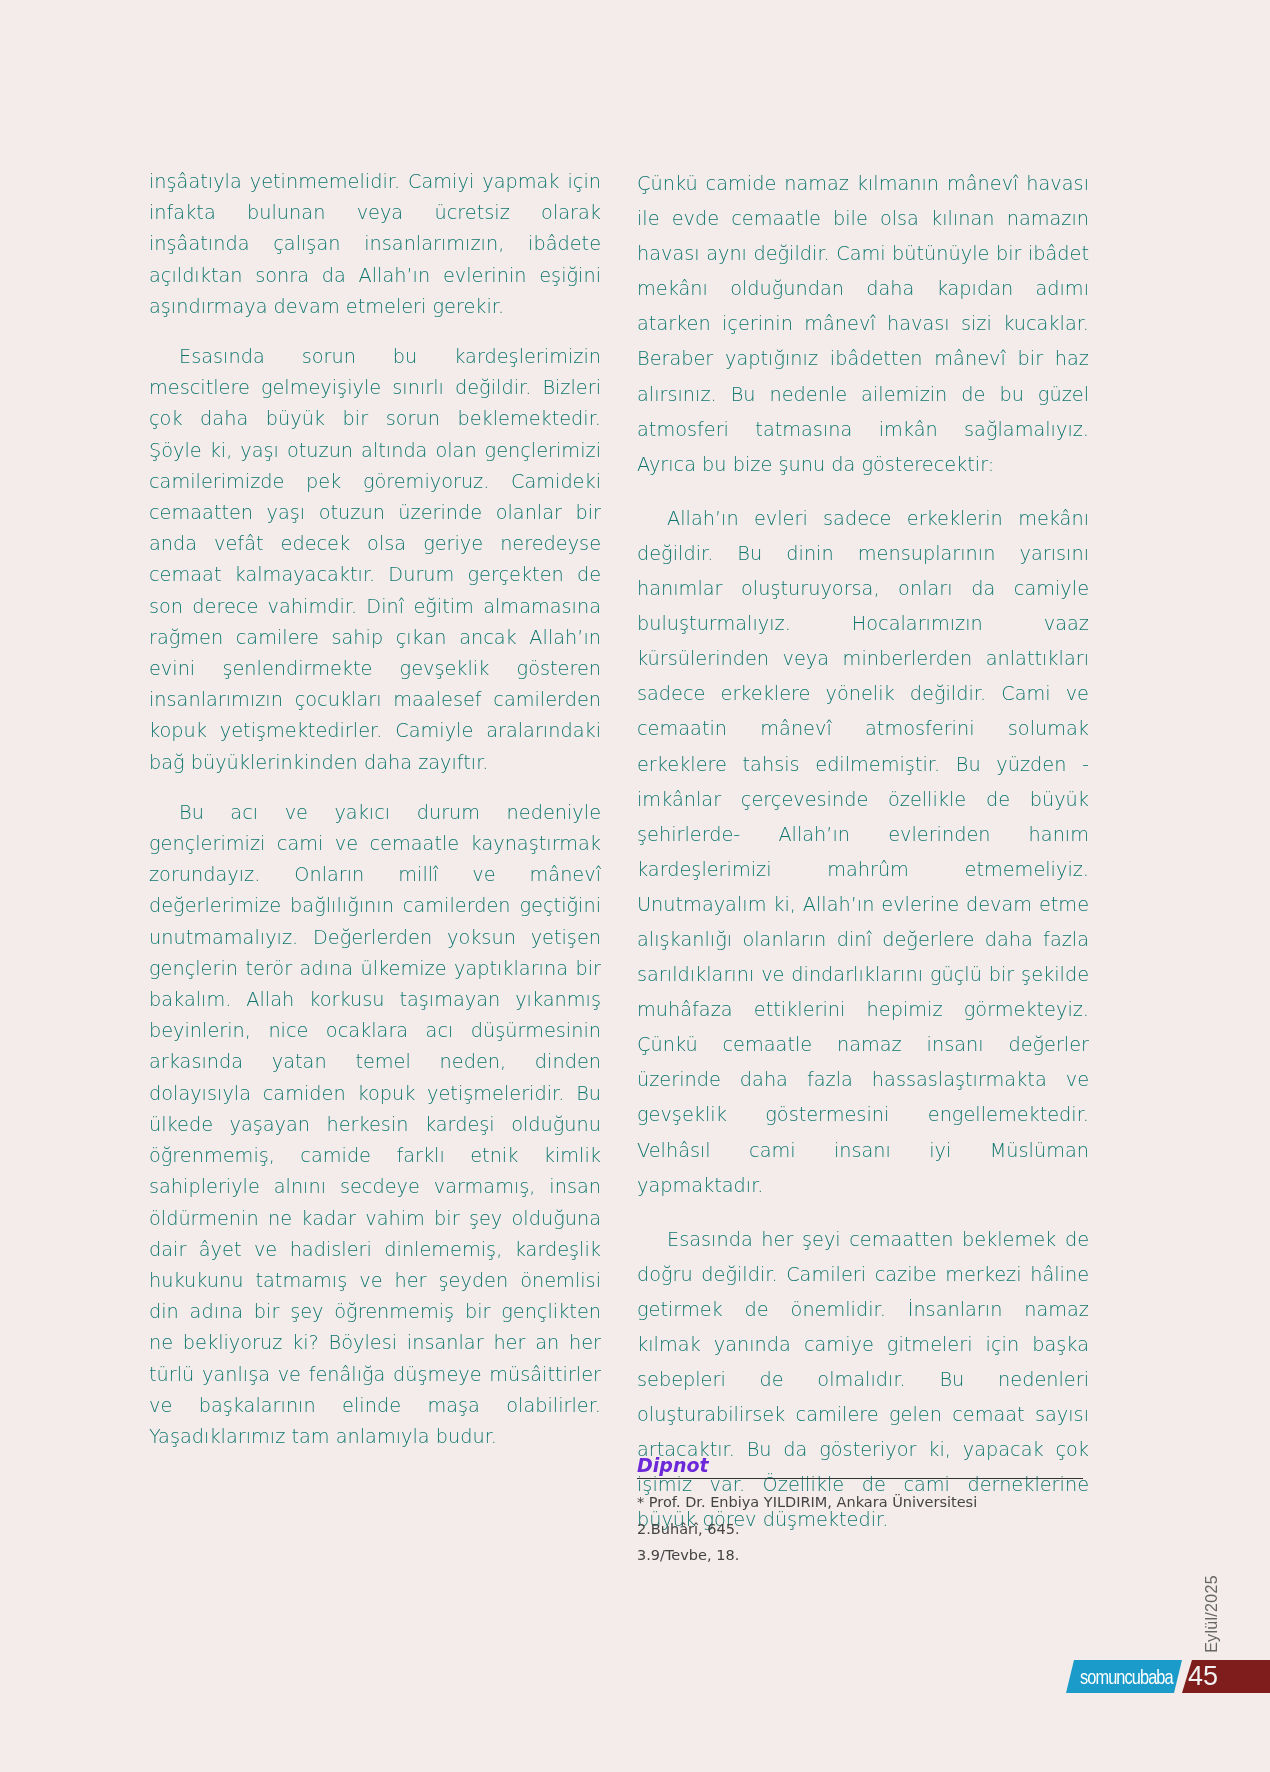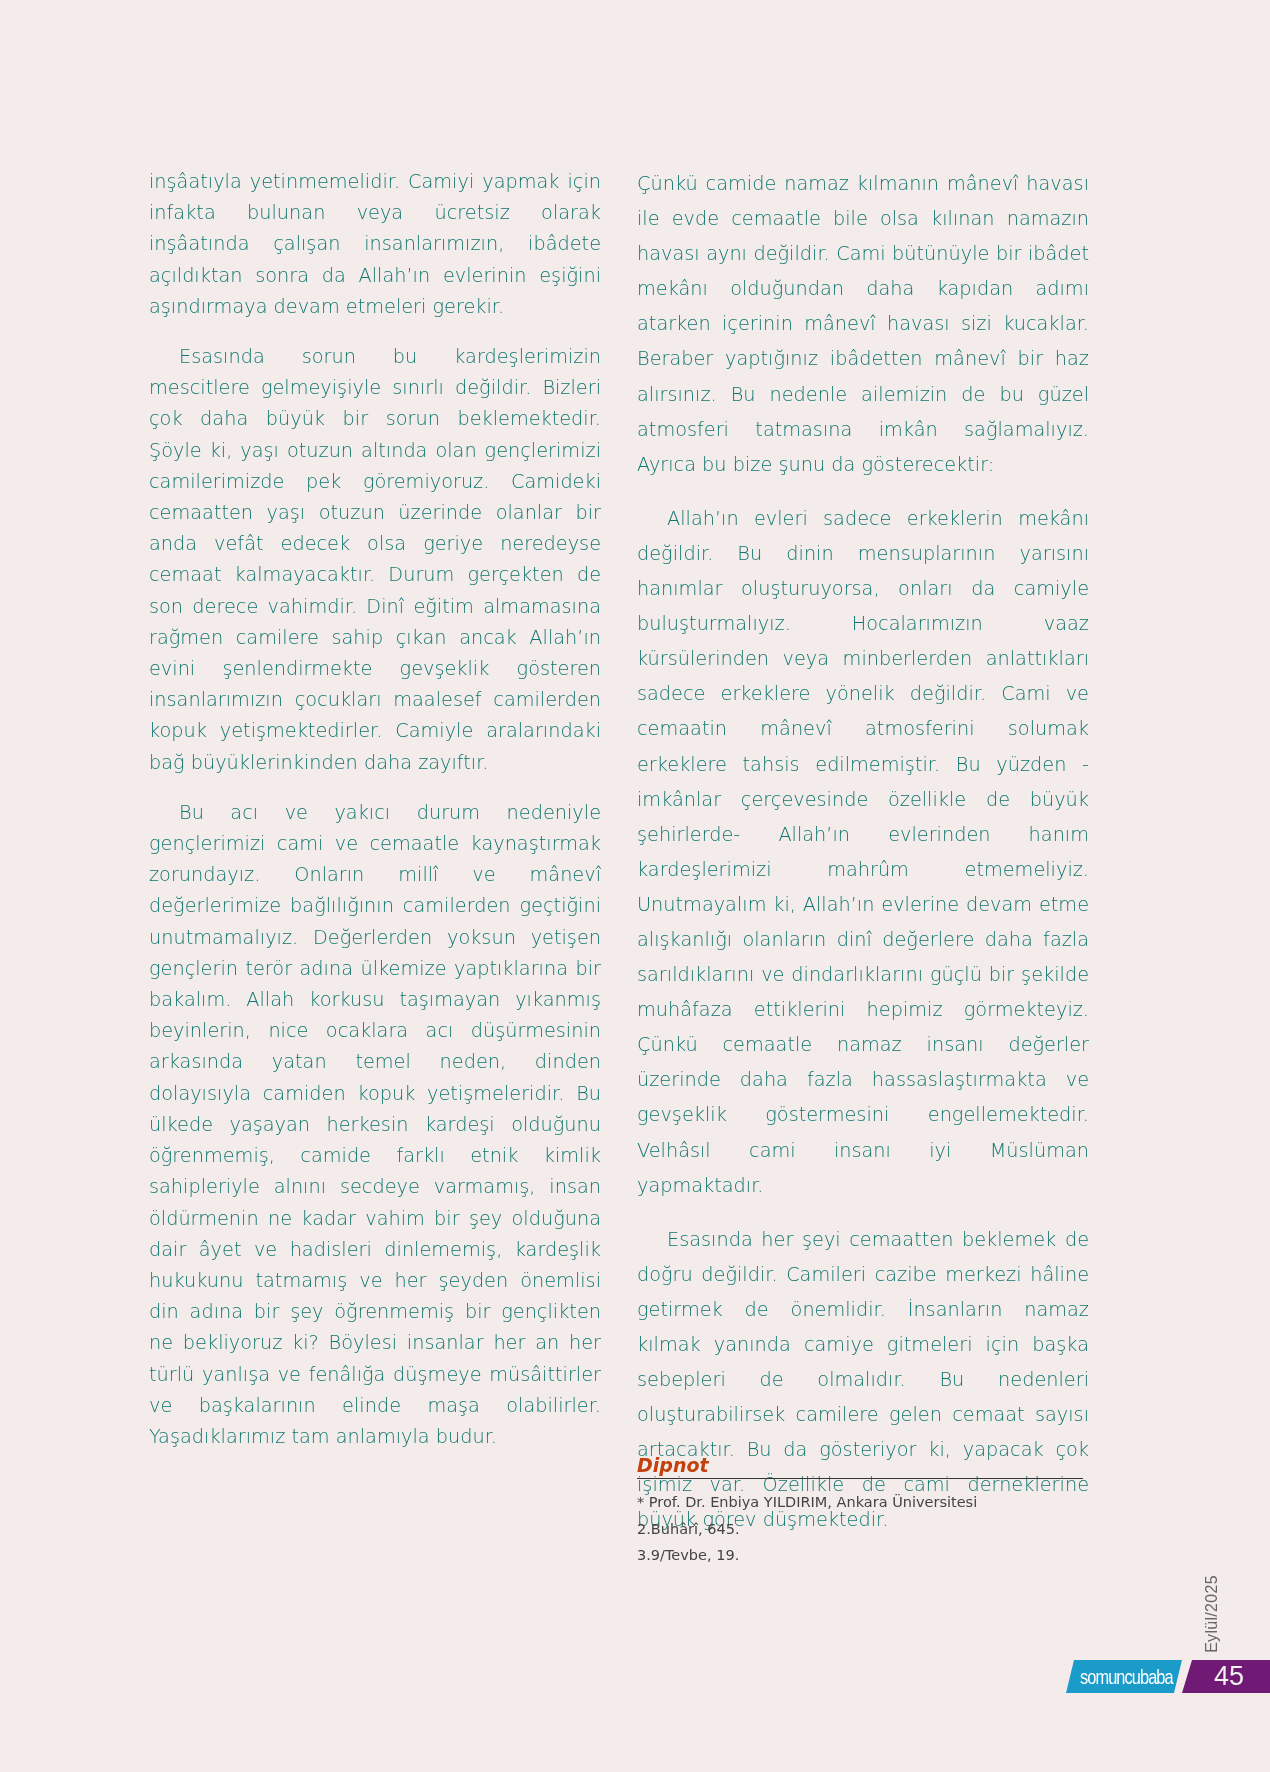--- a/index.html
+++ b/index.html
@@ -52,21 +52,21 @@
       position: absolute;
       left: 637px;
       top: 1454px;
       width: 446px;
     }
     .footnote-title {
       font-family: "DejaVu Sans", sans-serif;
       font-weight: bold;
       font-style: italic;
       font-size: 19px;
-      color: #c2410c;
+      color: #6d28d9;
       padding-bottom: 2px;
       border-bottom: 1.5px solid #333;
       margin-bottom: 10px;
     }
     .footnote-item {
       font-size: 14.5px;
       line-height: 26.5px;
       color: #444;
     }
     .date-vertical {
@@ -117,25 +117,25 @@
       transform: scaleX(0.78);
       display: inline-block;
       margin-left: 4px;
     }
     .brand-dark {
       position: absolute;
       left: 116px;
       top: 0;
       width: 88px;
       height: 33px;
-      background: #701a75;
+      background: #7f1d1d;
       clip-path: polygon(10px 0, 88px 0, 88px 100%, 0 100%);
       display: flex;
       align-items: center;
-      justify-content: center;
+      justify-content: flex-start;
     }
     .brand-dark span {
       font-family: "Liberation Sans", sans-serif;
       font-size: 27px;
       color: #f2f2f2;
       margin-left: 6px;
     }
   </style>
 </head>
 <body>
@@ -149,21 +149,21 @@
 <div class="column col-right">
   <p class="first">Çünkü camide namaz kılmanın mânevî havası ile evde cemaatle bile olsa kılınan namazın havası aynı değildir. Cami bütünüyle bir ibâdet mekânı olduğundan daha kapıdan adımı atarken içerinin mânevî havası sizi kucaklar. Beraber yaptığınız ibâdetten mânevî bir haz alırsınız. Bu nedenle ailemizin de bu güzel atmosferi tatmasına imkân sağlamalıyız. Ayrıca bu bize şunu da gösterecektir:</p>
   <p>Allah’ın evleri sadece erkeklerin mekânı değildir. Bu dinin mensuplarının yarısını hanımlar oluşturuyorsa, onları da camiyle buluşturmalıyız. Hocalarımızın vaaz kürsülerinden veya minberlerden anlattıkları sadece erkeklere yönelik değildir. Cami ve cemaatin mânevî atmosferini solumak erkeklere tahsis edilmemiştir. Bu yüzden -imkânlar çerçevesinde özellikle de büyük şehirlerde- Allah’ın evlerinden hanım kardeşlerimizi mahrûm etmemeliyiz. Unutmayalım ki, Allah’ın evlerine devam etme alışkanlığı olanların dinî değerlere daha fazla sarıldıklarını ve dindarlıklarını güçlü bir şekilde muhâfaza ettiklerini hepimiz görmekteyiz. Çünkü cemaatle namaz insanı değerler üzerinde daha fazla hassaslaştırmakta ve gevşeklik göstermesini engellemektedir. Velhâsıl cami insanı iyi Müslüman yapmaktadır.</p>
   <p>Esasında her şeyi cemaatten beklemek de doğru değildir. Camileri cazibe merkezi hâline getirmek de önemlidir. İnsanların namaz kılmak yanında camiye gitmeleri için başka sebepleri de olmalıdır. Bu nedenleri oluşturabilirsek camilere gelen cemaat sayısı artacaktır. Bu da gösteriyor ki, yapacak çok işimiz var. Özellikle de cami derneklerine büyük görev düşmektedir.</p>
 </div>
 
 <div class="footnotes">
   <div class="footnote-title">Dipnot</div>
   <div class="footnote-item">* Prof. Dr. Enbiya YILDIRIM, Ankara Üniversitesi</div>
   <div class="footnote-item">2.Buhârî, 645.</div>
-  <div class="footnote-item">3.9/Tevbe, 19.</div>
+  <div class="footnote-item">3.9/Tevbe, 18.</div>
 </div>
 
 <div class="date-vertical">
   <span>Eylül/2025</span>
 </div>
 
 <div class="brand-bar">
   <div class="brand-blue">
     <span>somuncubaba</span>
   </div>

